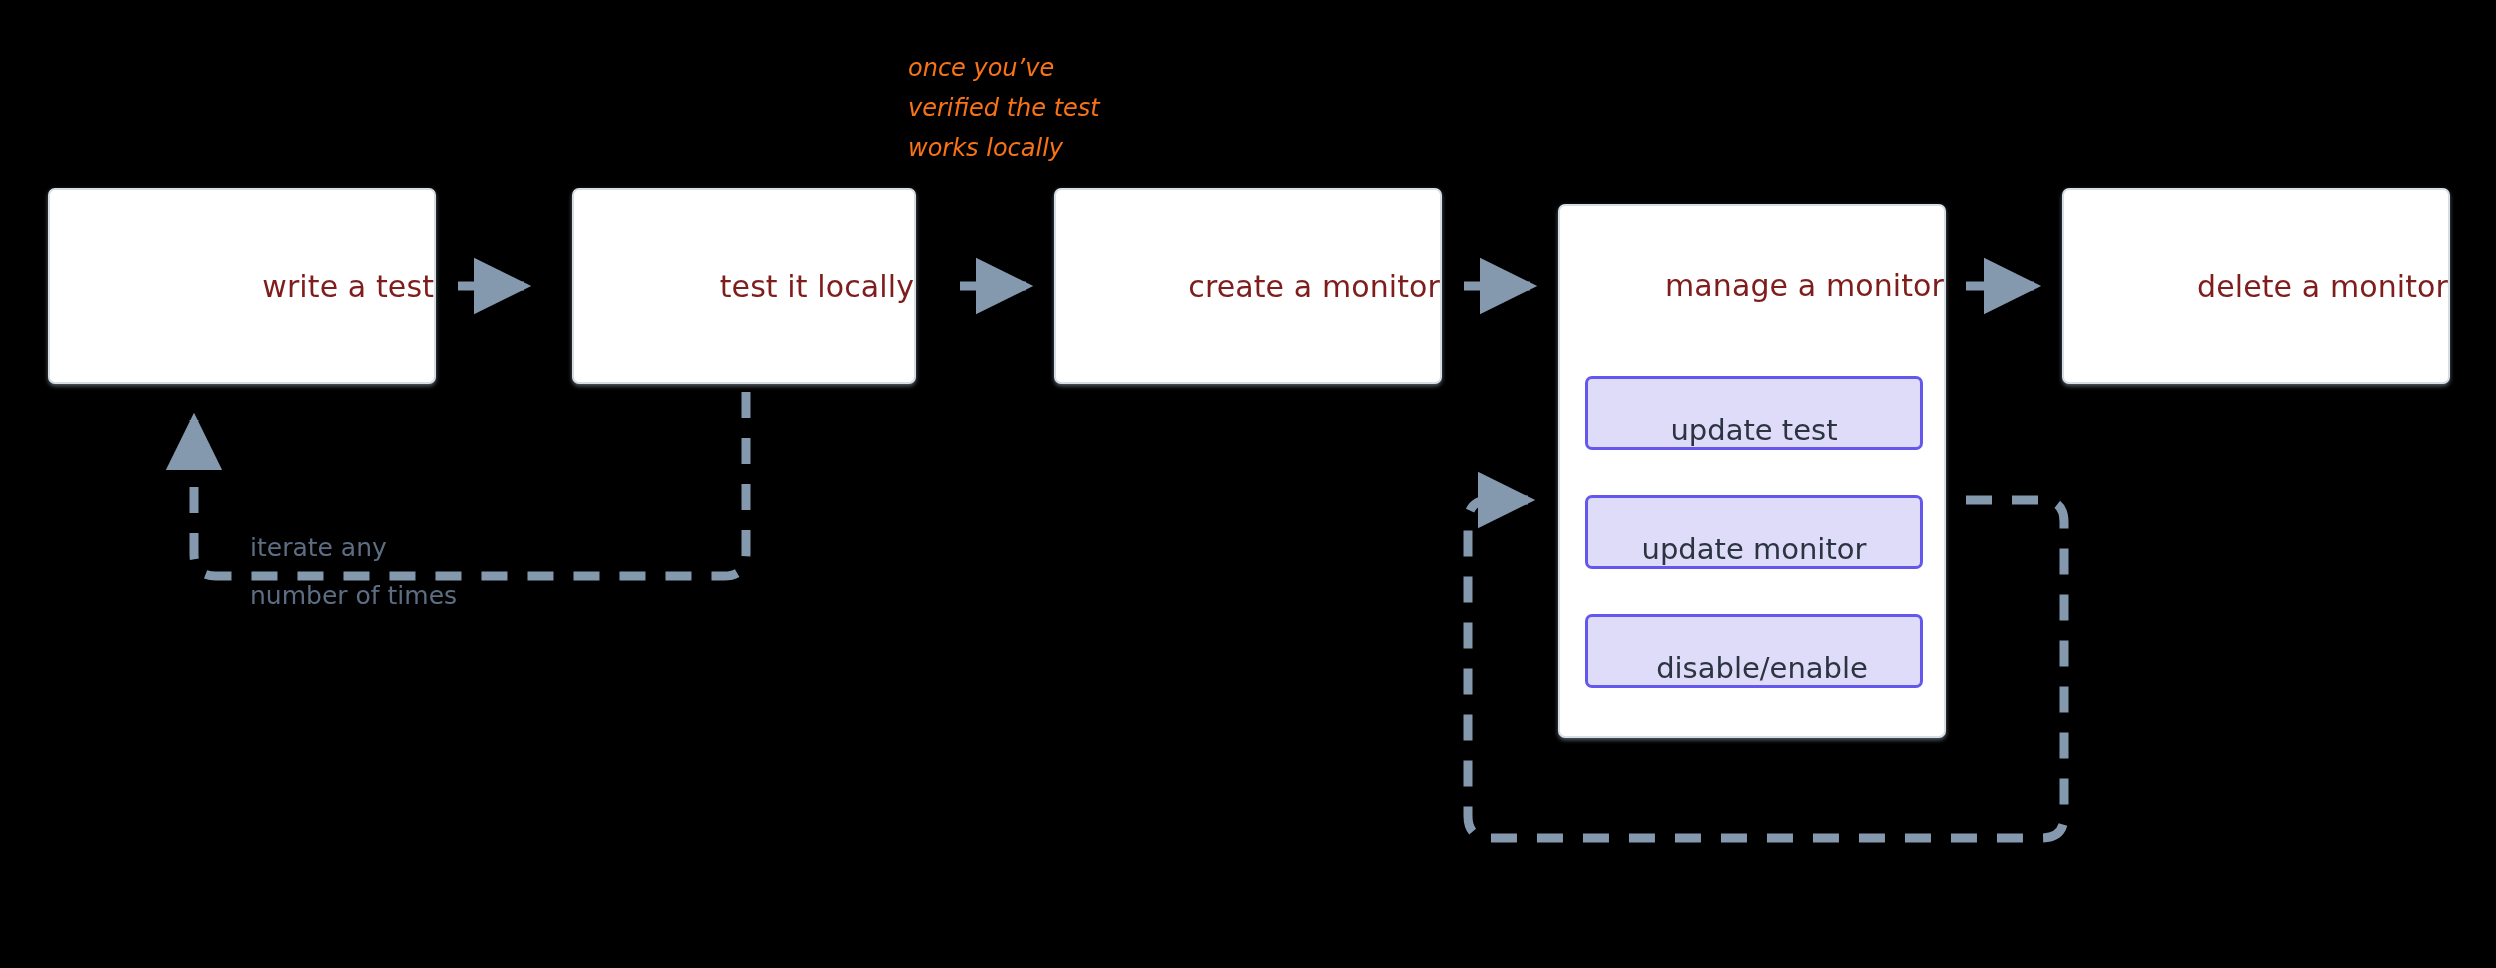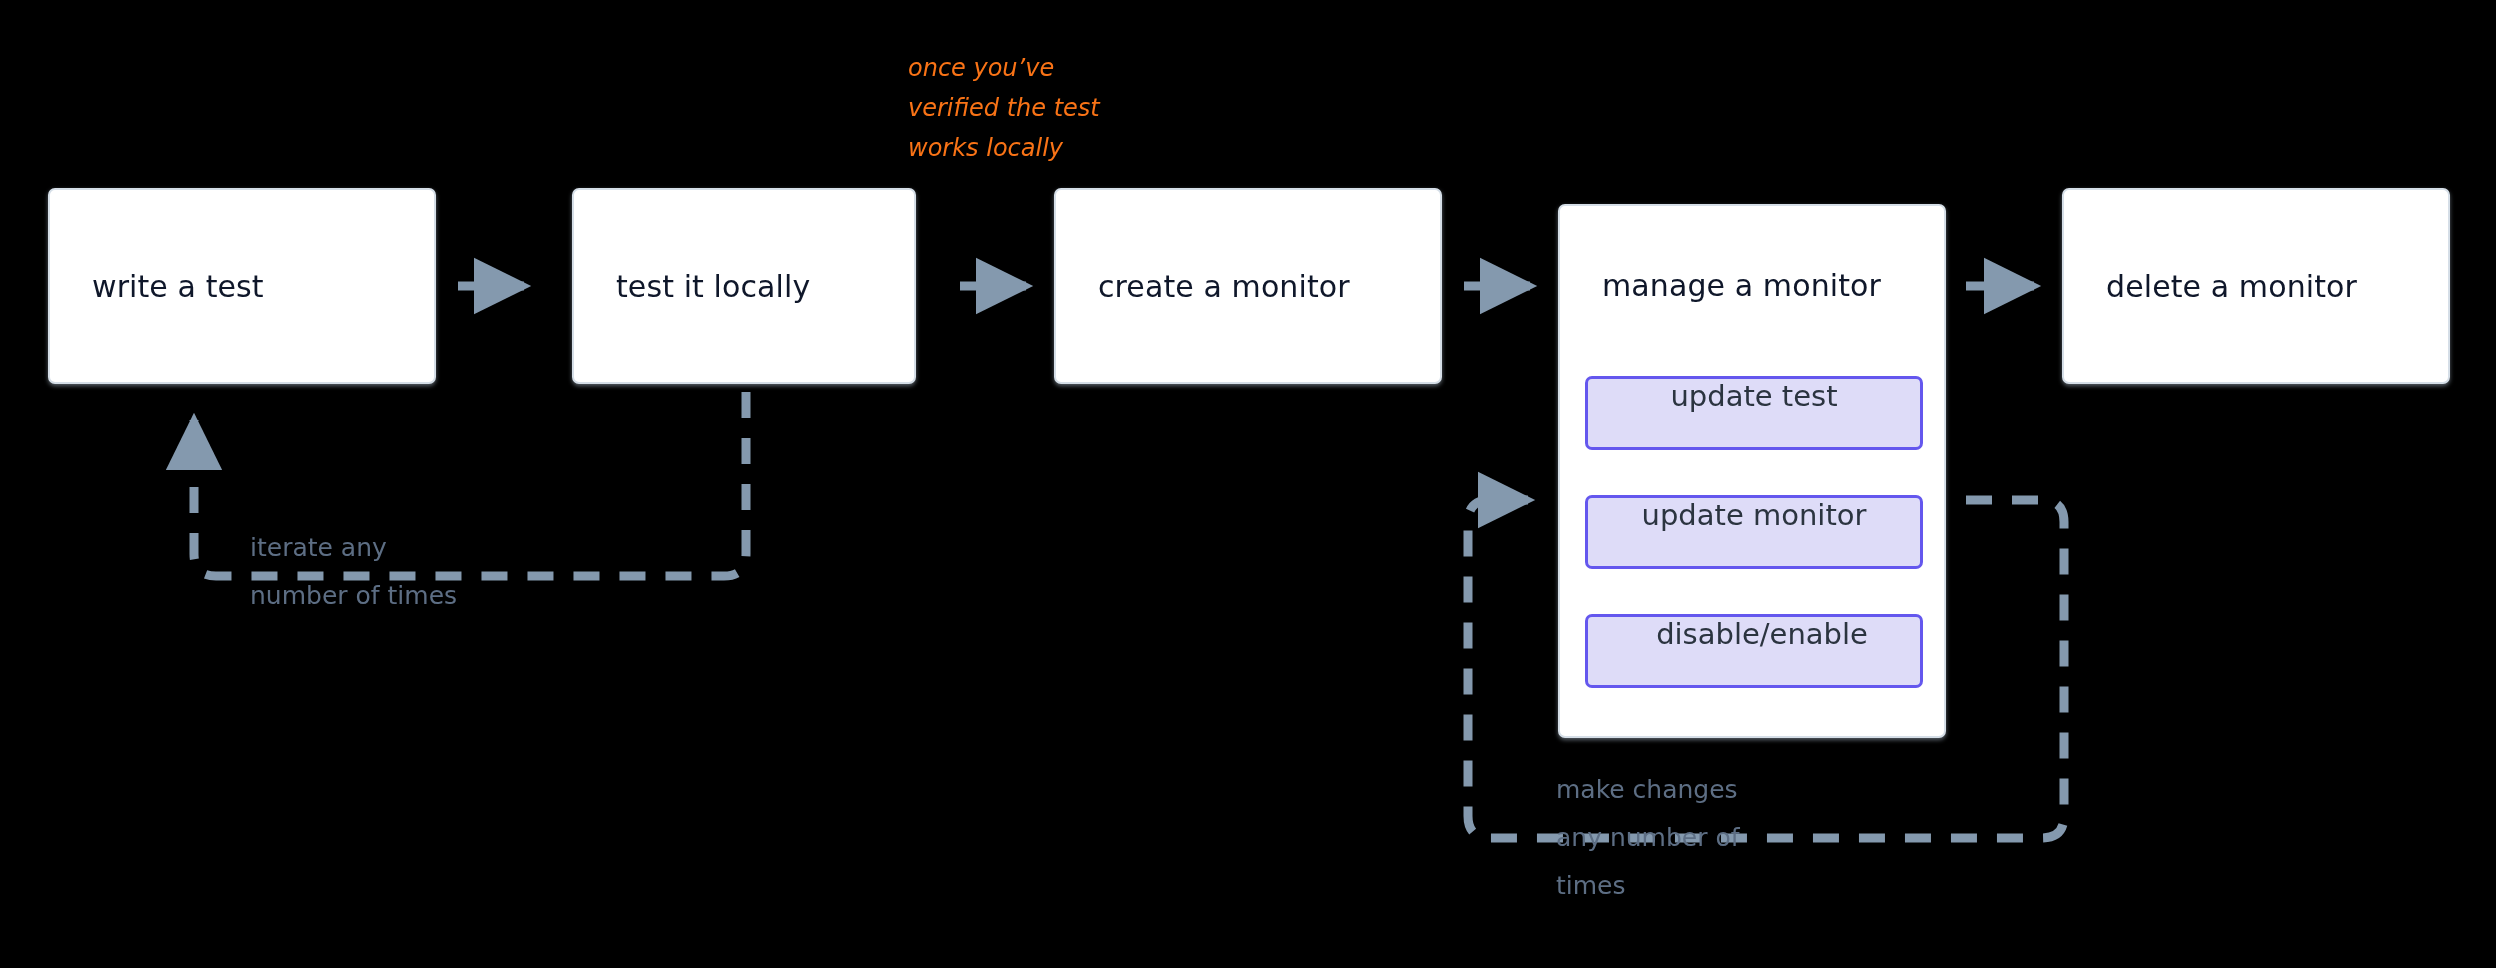--- a/index.html
+++ b/index.html
@@ -29,46 +29,45 @@
     box-sizing: border-box;
     background: #ffffff;
     border: 2px solid #d5dee7;
     border-radius: 7px;
     box-shadow: 0 2px 4px rgba(160,175,190,0.55);
   }
   .node-label {
     position: absolute;
     left: 0;
     width: 100%;
-    text-align: left;
-    color: #0f172a;
+    text-align: right;
+    color: #7f1d1d;
     font-size: 30px;
     letter-spacing: 0.1px;
     white-space: nowrap;
-    padding-left: 42px;
   }
   
   .node.simple .node-label {
     top: 50%;
     transform: translateY(-50%);
   }
   
   .node.group .node-label {
     top: 62px;
   }
 
   
   .chip {
     position: absolute;
     box-sizing: border-box;
     background: #dedcf8;
     border: 3px solid #6457ee;
     border-radius: 7px;
     display: flex;
-    align-items: flex-start;
+    align-items: flex-end;
     justify-content: center;
   }
   .chip-label {
     color: #2b3440;
     font-size: 29px;
     white-space: nowrap;
   }
 
   
   .edge-note {
@@ -159,17 +158,14 @@
   </div>
 
   <div class="edge-note" style="left:908px; top:48px; width:300px;">once you’ve
 verified the test
 works locally</div>
 
 
   <div class="loop-caption" style="left:250px; top:524px; width:440px;">iterate any
 number of times</div>
 
-  <div class="loop-caption" style="left:1556px; top:766px; width:392px;">make changes
-any number of
-times</div>
 
 </div>
 
 </body></html>

